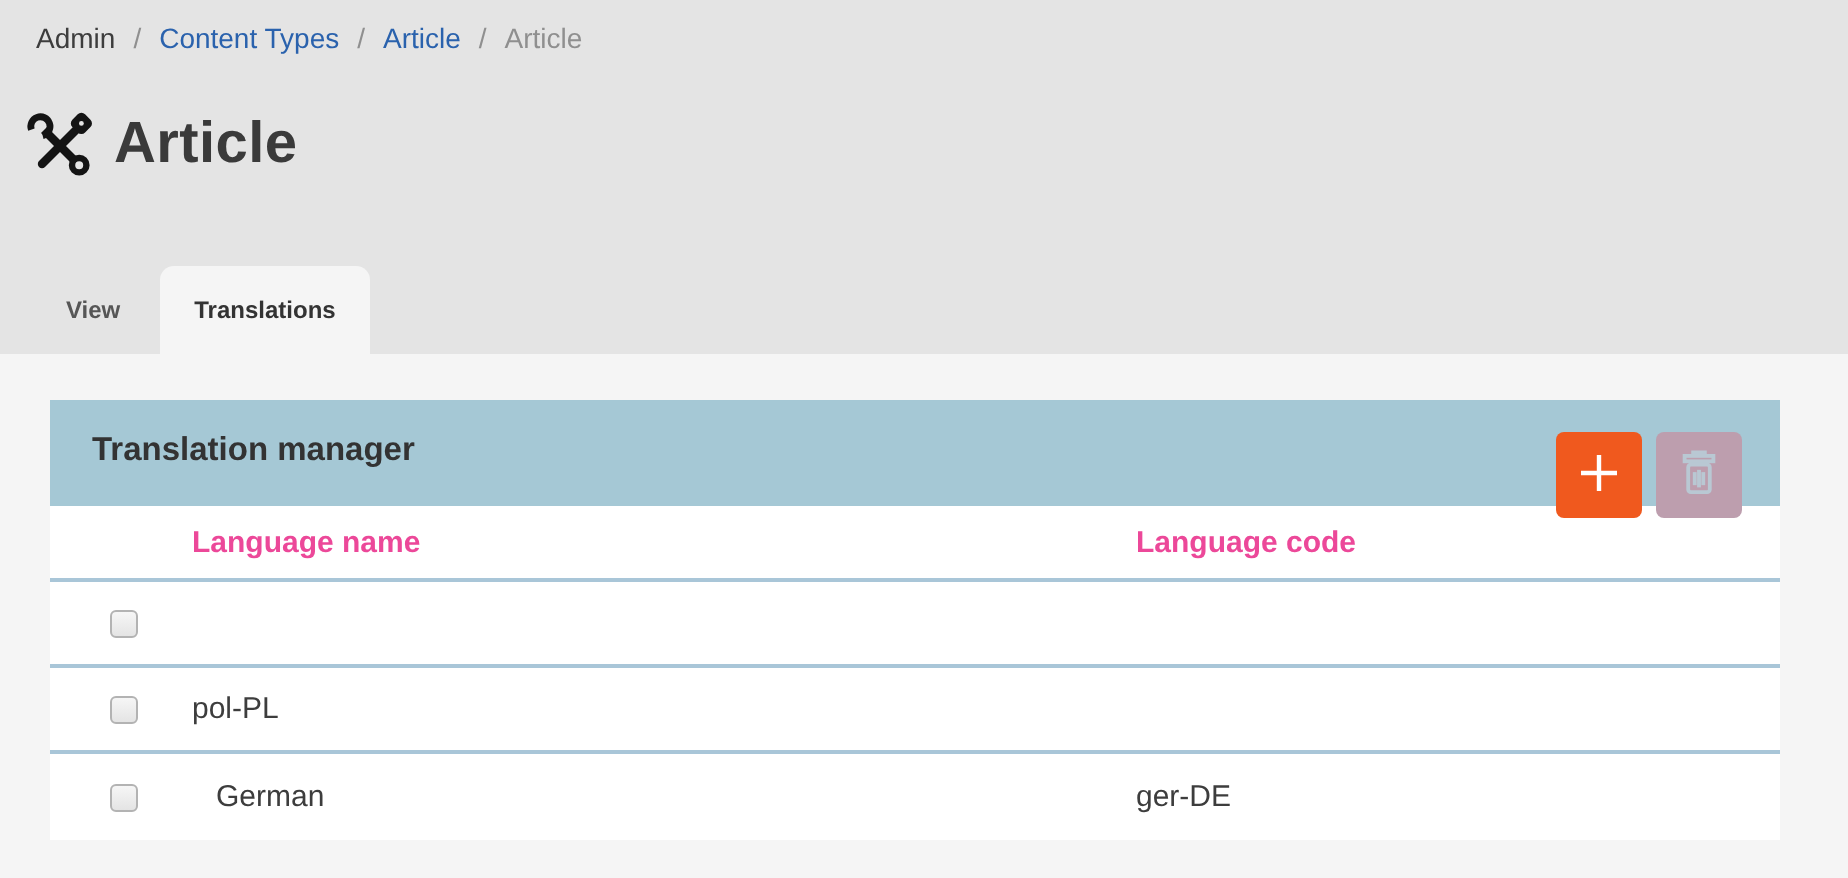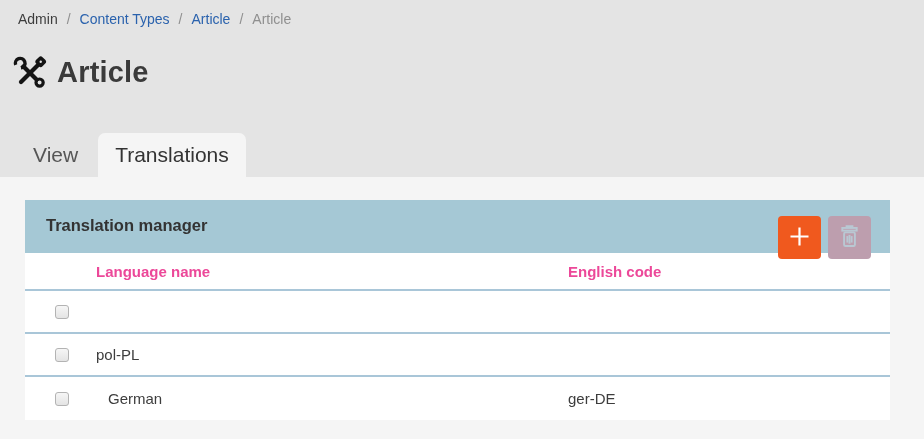--- a/index.html
+++ b/index.html
@@ -43,21 +43,21 @@
   }
 
   
   .tabbar{
     display:flex;align-items:flex-end;
     padding-left:13px;
     height:44px;margin-top:40px;
   }
   .tab{
     display:flex;align-items:center;height:44px;
-    padding:0 20px;font-size:21px;color:#565656;cursor:pointer;
+    padding:0 20px;font-size:12px;color:#565656;cursor:pointer;font-weight:bold;
   }
   .tab.active{
     background:var(--content-bg);
     border-radius:7px 7px 0 0;
     color:#333;padding:0 17px;
   }
 
   
   .content{
     flex:1;background:var(--content-bg);
@@ -159,21 +159,21 @@
                 <line x1="13.9" y1="11.6" x2="13.9" y2="17.4"></line>
               </svg>
             </span>
           </button>
         </div>
       </div>
 
       <div class="row thead">
         <div class="col-check"></div>
         <div class="col-name th">Language name</div>
-        <div class="col-code th">English code</div>
+        <div class="col-code th">Language code</div>
       </div>
 
       <div class="row trow">
         <div class="col-check">
           <input type="checkbox" class="cb" style="">
         </div>
       </div>
 
       <div class="row trow">
         <div class="col-check">

